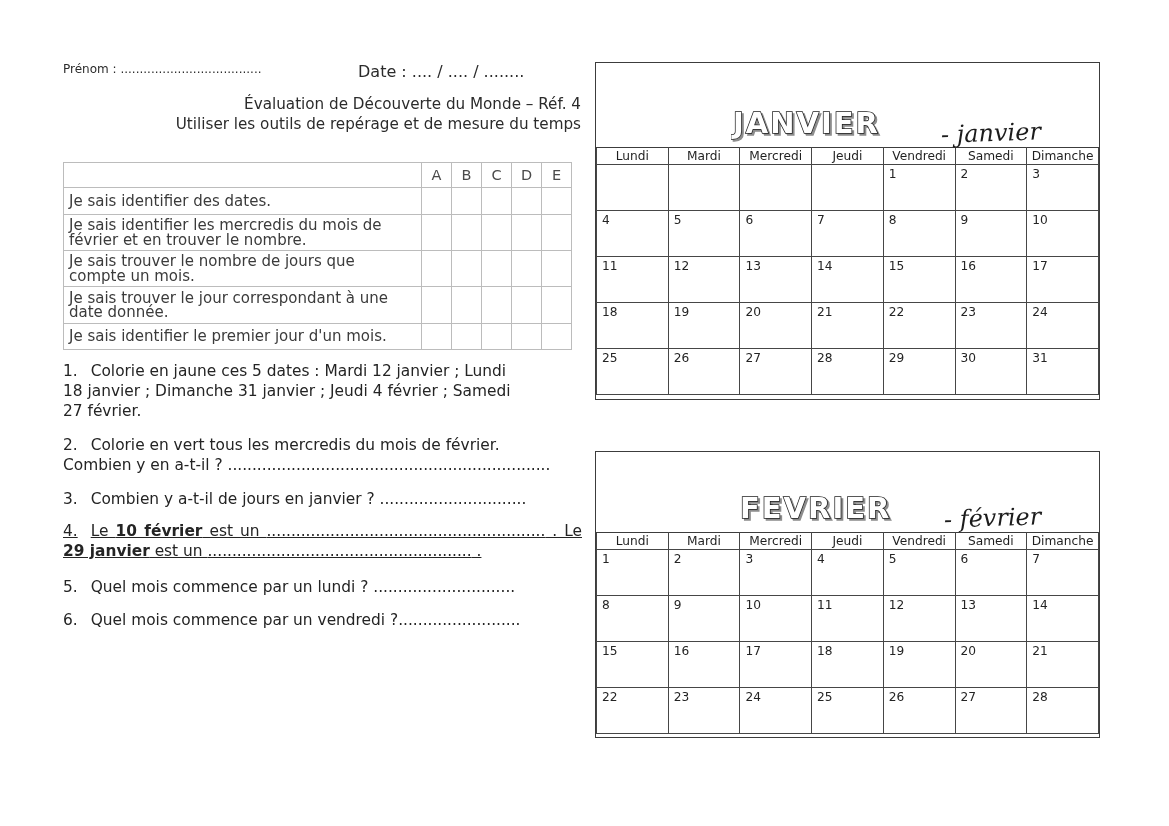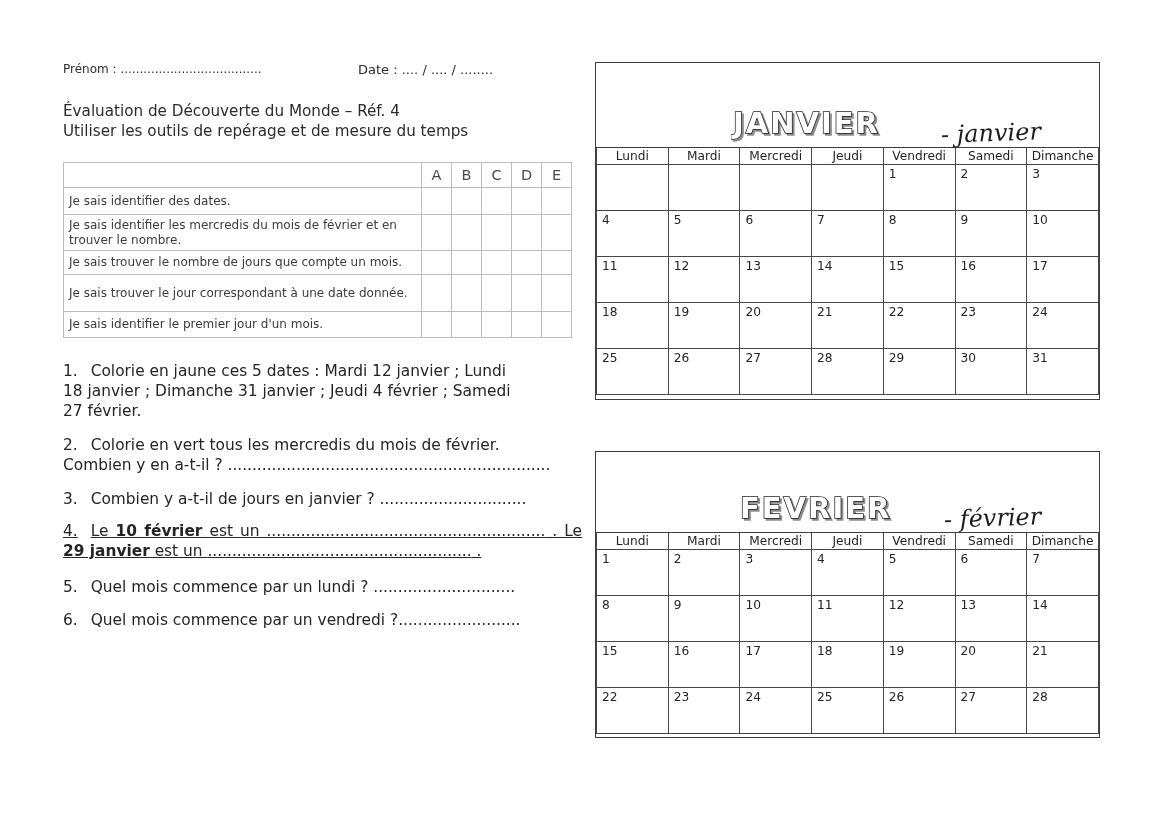--- a/index.html
+++ b/index.html
@@ -8,34 +8,34 @@
     width: 1169px; height: 826px;
     position: relative;
     font-family: "DejaVu Sans", "Liberation Sans", sans-serif;
     color: #262626;
     overflow: hidden;
   }
   .abs { position: absolute; }
 
   
   #prenom-line { top: 62px; left: 63px; font-size: 12px; color: #2b2b2b; }
-  #date-line   { top: 62px; left: 358px; font-size: 13px; color: #2b2b2b; }
-  #eval-title  { top: 101px; left: 63px; width: 518px; text-align: left;
+  #date-line   { top: 62px; left: 358px; font-size: 16px; color: #2b2b2b; }
+  #eval-title  { top: 94px; left: 63px; width: 518px; text-align: right;
                  font-size: 15.2px; line-height: 20px; color: #2b2b2b; }
 
   
   #skills-table { top: 162px; left: 63px; width: 508px;
                   border-collapse: collapse; table-layout: fixed; }
   #skills-table td, #skills-table th {
     border: 1px solid #bcbcbc; }
   #skills-table th {
     font-weight: normal; font-size: 14.5px; color: #4a4a4a;
     text-align: center; height: 25px; }
   #skills-table td.skill-label {
-    font-size: 12px; color: #3b3b3b; padding: 3px 5px; line-height: 14.5px;
+    font-size: 15px; color: #3b3b3b; padding: 3px 5px; line-height: 14.5px;
     vertical-align: middle; }
   #skills-table tr.r1 td { height: 27px; }
   #skills-table tr.r2 td { height: 36px; }
   #skills-table tr.r3 td { height: 24px; }
   #skills-table tr.r4 td { height: 37px; }
   #skills-table tr.r5 td { height: 26px; }
 
   
   .question { position: absolute; left: 63px; width: 519px;
               font-size: 15.4px; line-height: 19.8px; color: #242424; }

